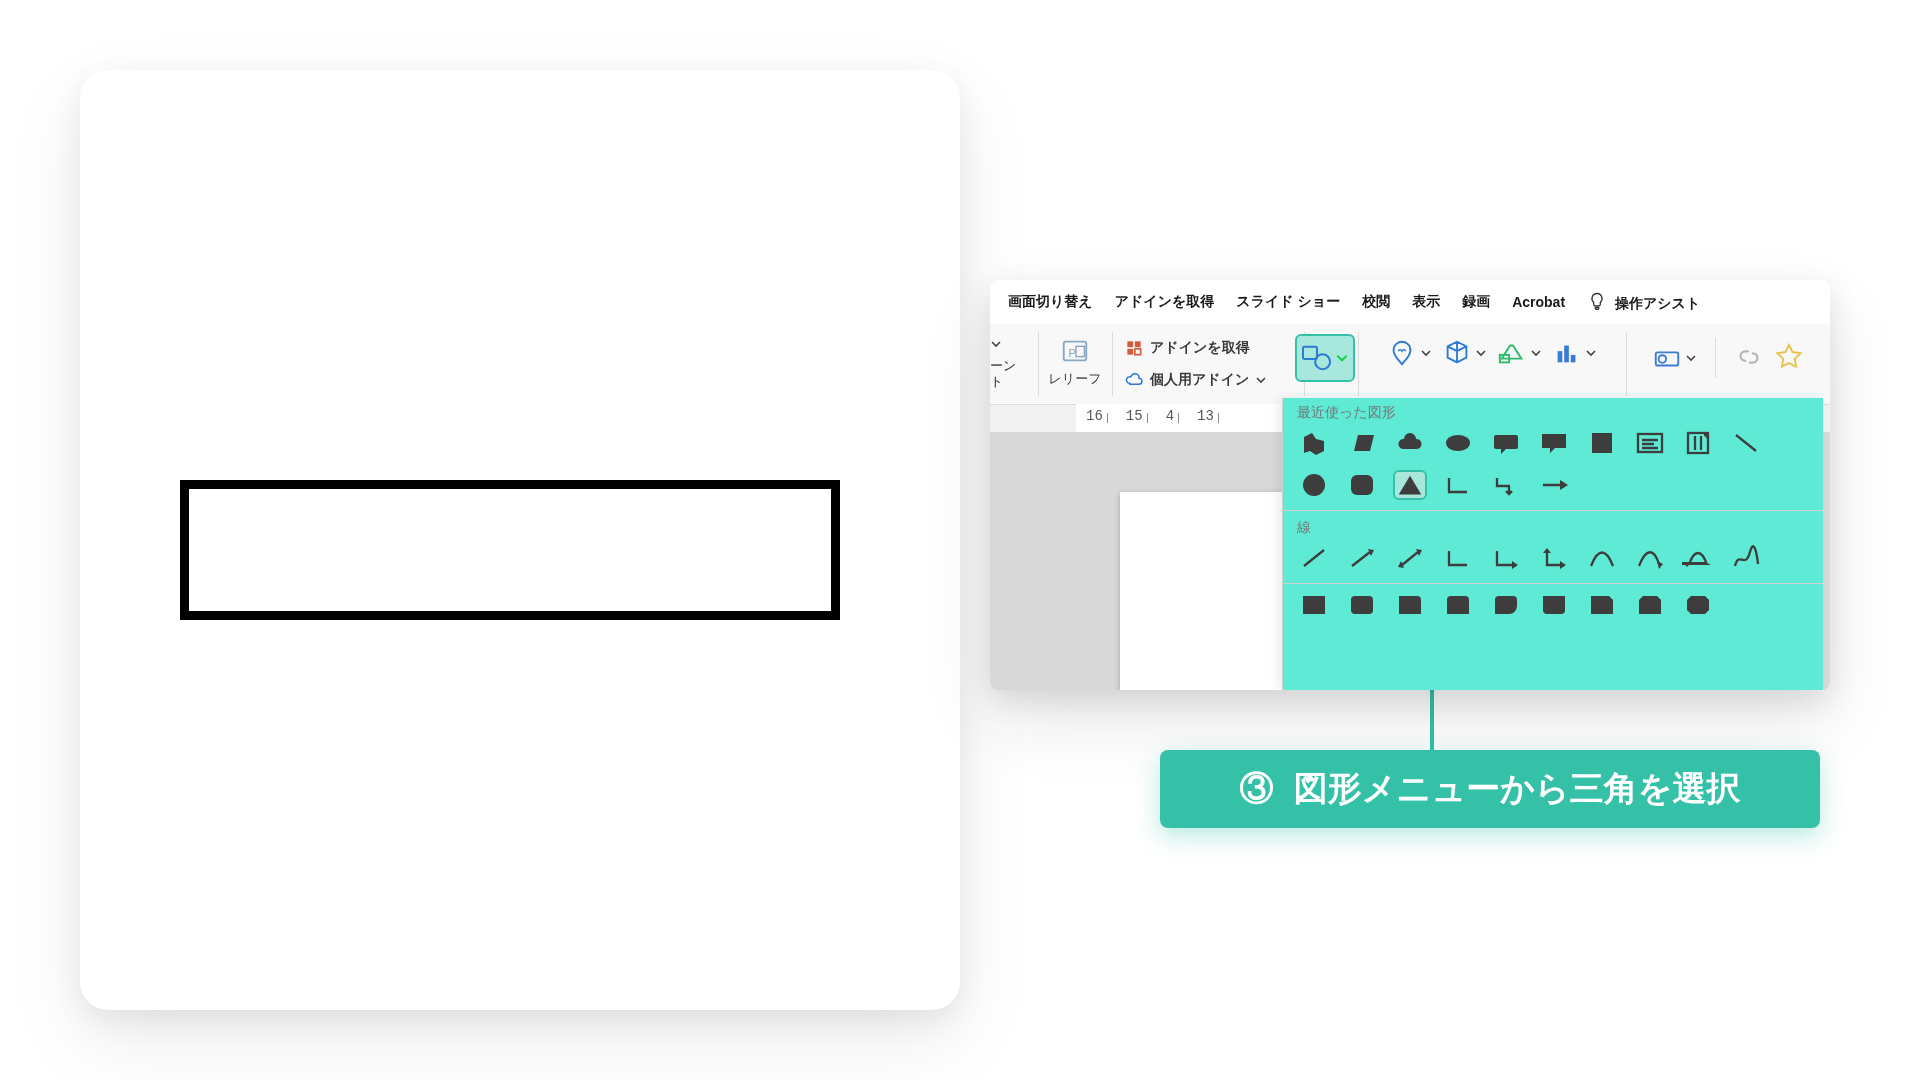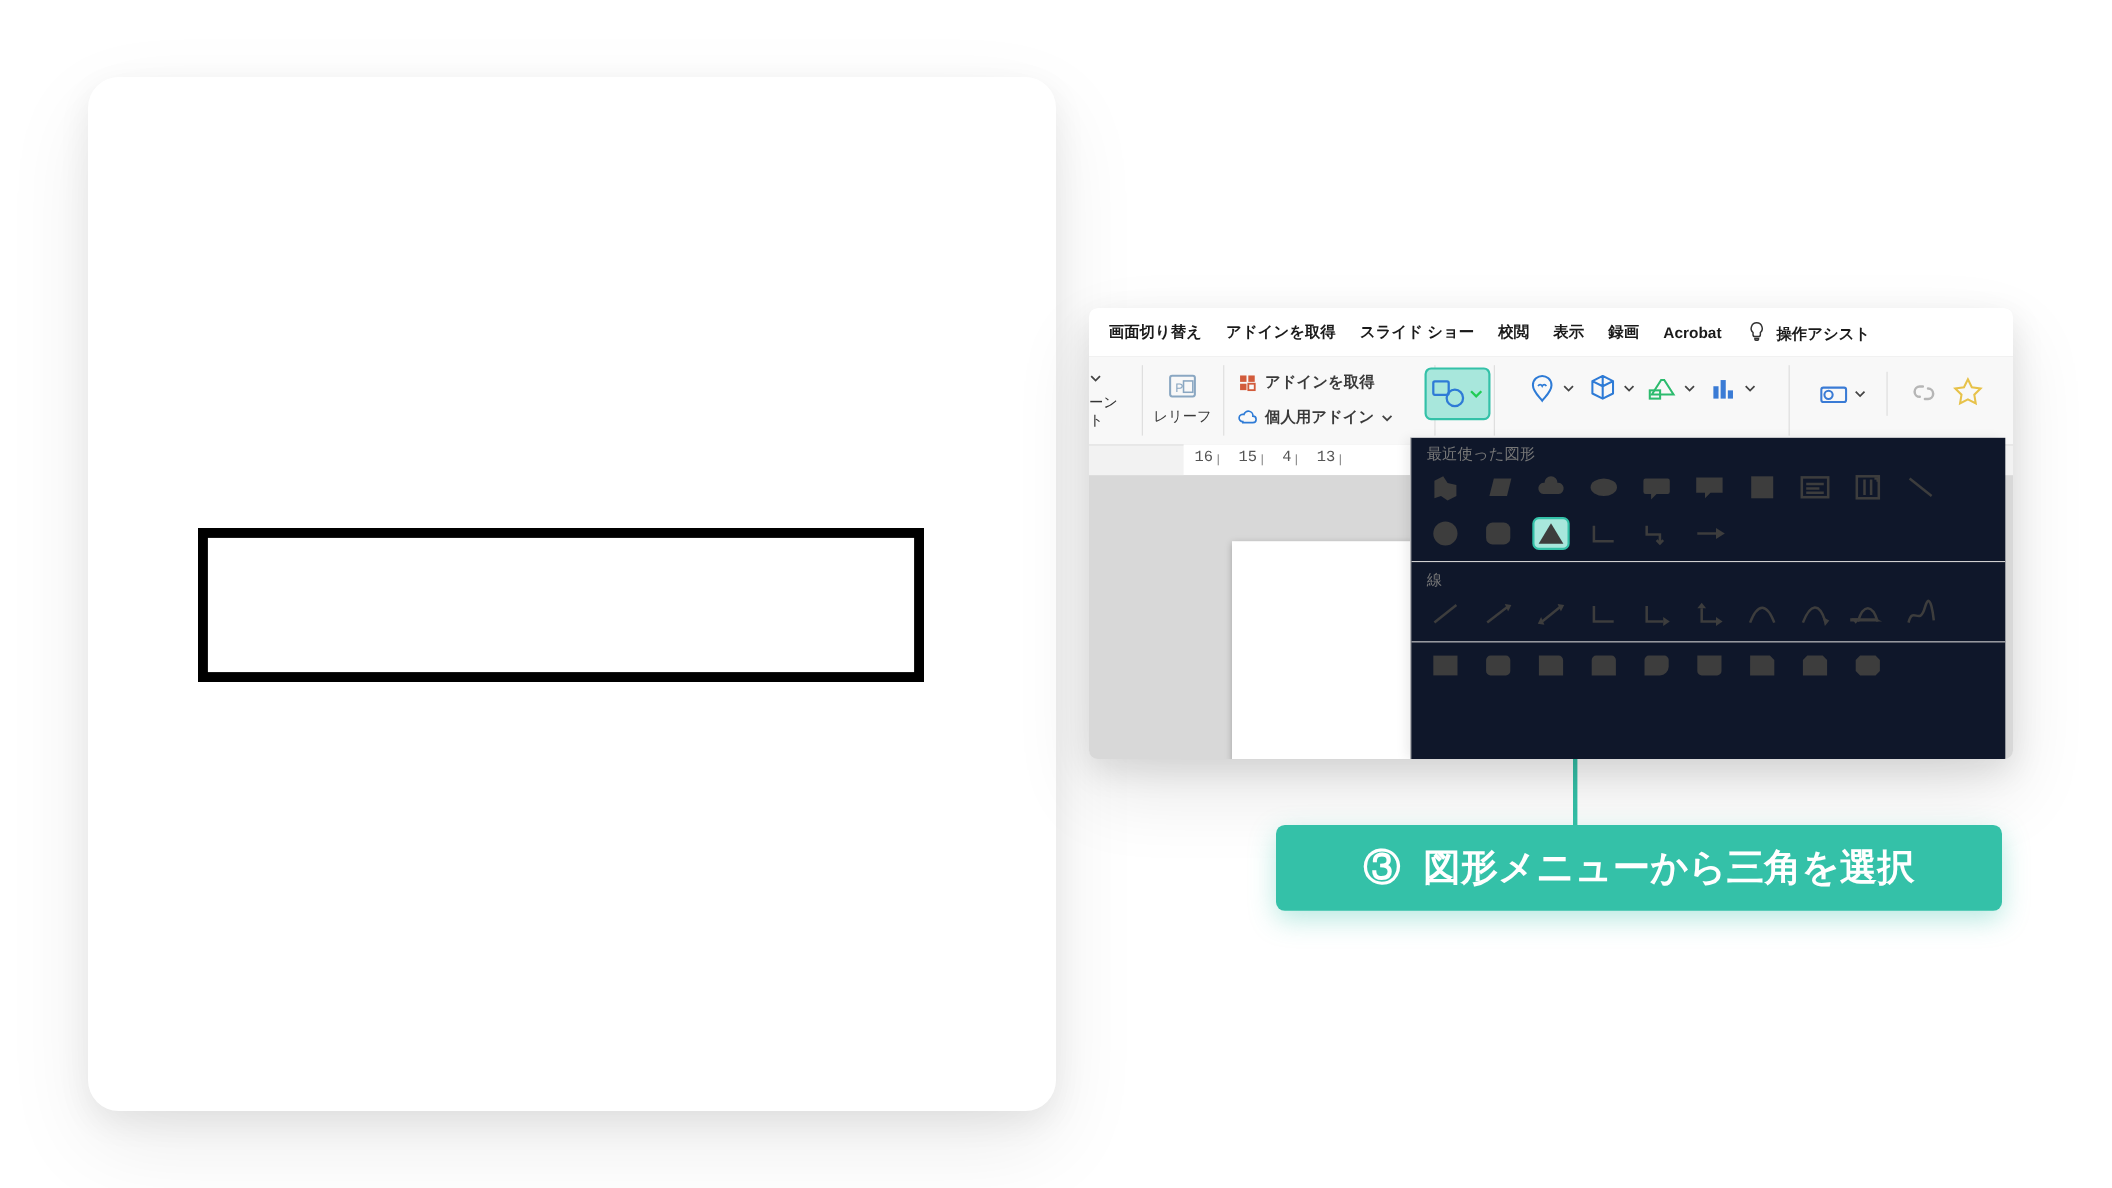--- a/index.html
+++ b/index.html
@@ -151,21 +151,21 @@
     width: 400px; height: 200px;
     background: #ffffff;
     box-shadow: 0 2px 6px rgba(0,0,0,0.25);
   }
 
   
   .shapes-dd {
     position: absolute;
     left: 292px; top: 118px;
     width: 540px; bottom: 0;
-    background: #0f172a;
+    background: #5eead4;
     border-left: 1px solid #cfcfcf;
     box-shadow: -4px 0 10px rgba(0,0,0,0.08);
     overflow: hidden;
   }
   .dd-section-label {
     font-size: 14px; color: #777; padding: 6px 14px 2px 14px;
   }
   .dd-row {
     display:flex; gap:14px; padding: 4px 14px 8px 14px;
     align-items:center; flex-wrap: nowrap;

